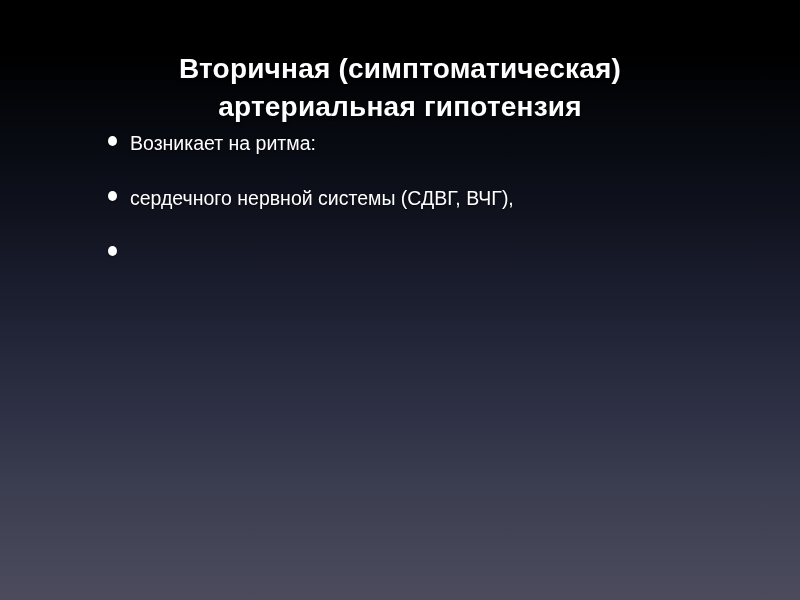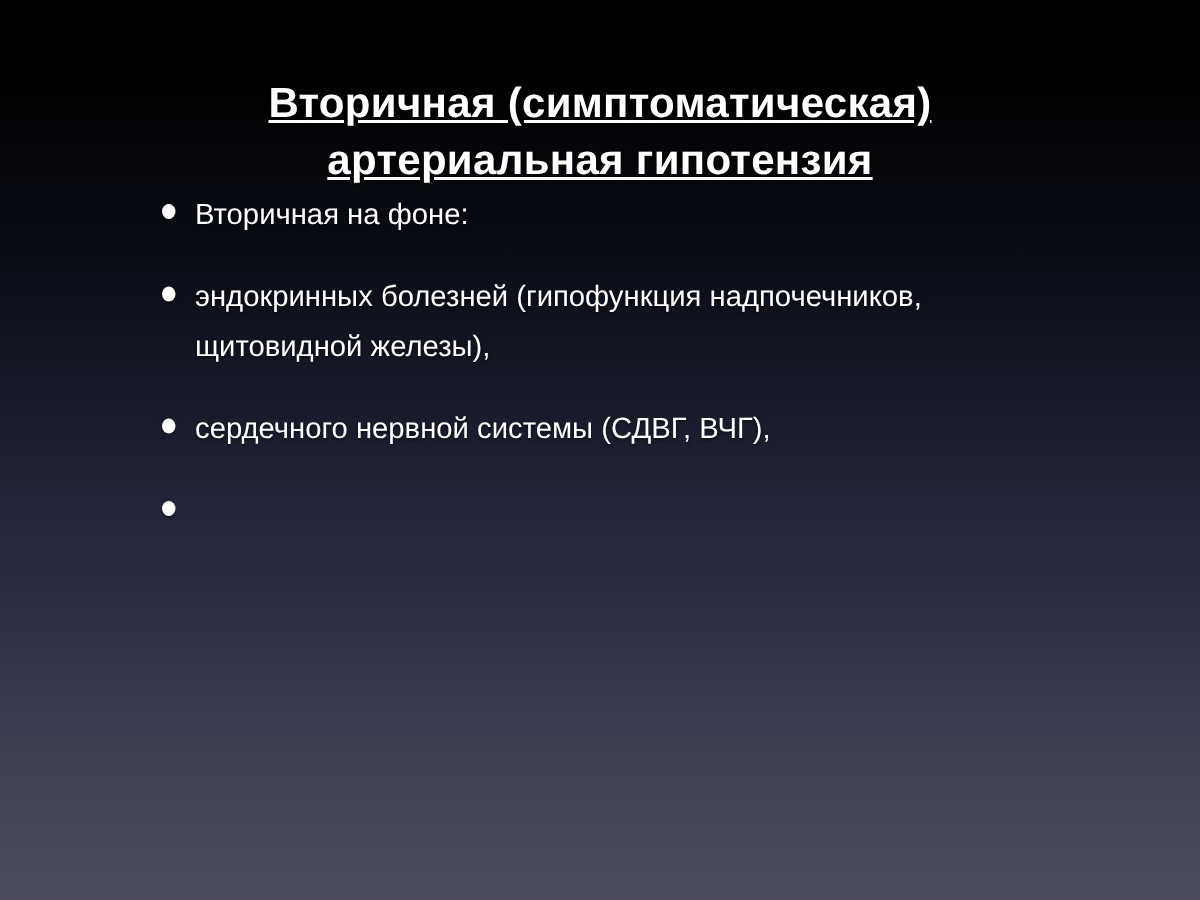--- a/index.html
+++ b/index.html
@@ -33,21 +33,20 @@
     right: 0;
     margin: 0;
     text-align: center;
     color: #ffffff;
     font-size: 28px;
     line-height: 38px;
     font-weight: bold;
     letter-spacing: 0.2px;
     white-space: pre-line;
     text-shadow: 0 2px 3px rgba(0,0,0,0.55);
-    text-decoration: underline;
   }
   .bullets {
     position: absolute;
     top: 127px;
     left: 105px;
     right: 40px;
     margin: 0;
     padding: 0;
     list-style: none;
   }
@@ -72,19 +71,17 @@
     box-shadow: 0 1px 2px rgba(0,0,0,0.4);
   }
 </style>
 </head>
 <body>
 
 <div class="slide">
   <h1 class="title">Вторичная (симптоматическая)
 артериальная гипотензия</h1>
   <ul class="bullets">
-      <li><span class="dot"></span><span>Вторичная на фоне:</span></li>
-      <li><span class="dot"></span><span>эндокринных болезней (гипофункция надпочечников,
-щитовидной железы),</span></li>
+      <li><span class="dot"></span><span>Возникает на ритма:</span></li>
       <li><span class="dot"></span><span>сердечного нервной системы (СДВГ, ВЧГ),</span></li>
       <li><span class="dot"></span></li>
     </ul>
 </div>
 
 </body></html>

